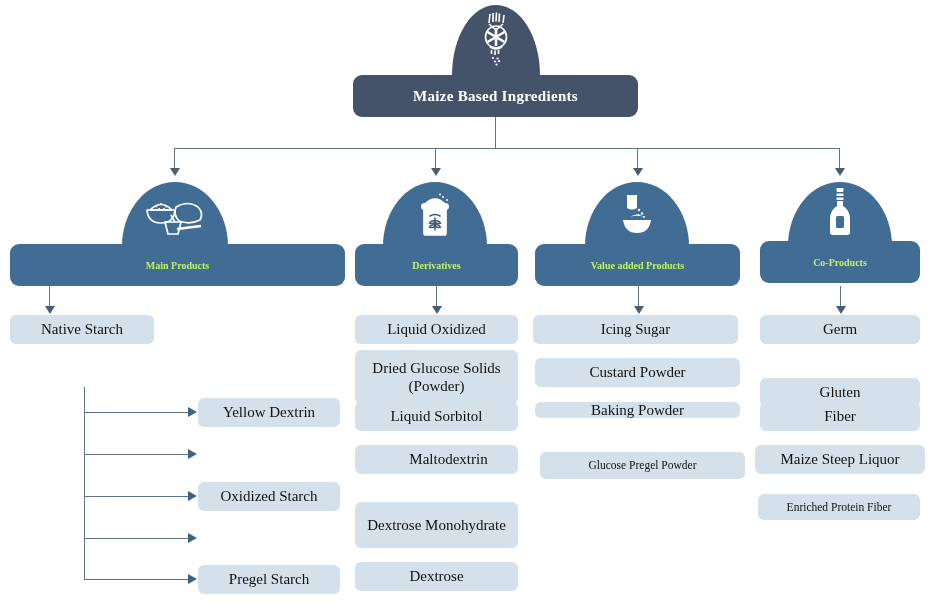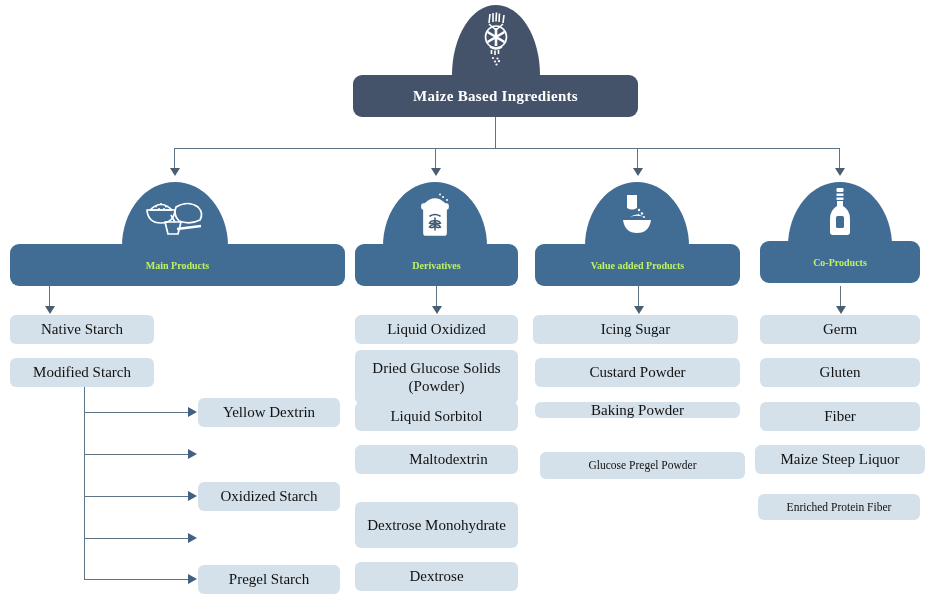--- a/index.html
+++ b/index.html
@@ -182,23 +182,20 @@
   <div class="cat-bar" style="left:10px; top:244px; width:335px; height:42px;">
     <span>Main Products</span>
   </div>
 
   <div class="line-v" style="left:49px; top:286px; height:22px;"></div>
   <div class="arrow-down" style="left:45px; top:306px;"></div>
 
   <div class="leaf" style="left:10px; top:315px; width:144px; height:29px;">
     <span>Native Starch</span>
   </div>
-  <div class="leaf" style="left:10px; top:358px; width:144px; height:29px;">
-    <span>Modified Starch</span>
-  </div>
 
   <div class="line-v" style="left:84px; top:387px; height:192px;"></div>
 
   <div class="line-h" style="left:84px; top:412px; width:104px;"></div>
   <div class="arrow-right" style="left:188px; top:407px;"></div>
   <div class="leaf" style="left:198px; top:398px; width:142px; height:29px;">
     <span>Yellow Dextrin</span>
   </div>
 
   <div class="line-h" style="left:84px; top:454px; width:104px;"></div>
@@ -320,21 +317,21 @@
   <div class="cat-bar" style="left:760px; top:241px; width:160px; height:42px;">
     <span>Co-Products</span>
   </div>
 
   <div class="line-v" style="left:840px; top:286px; height:22px;"></div>
   <div class="arrow-down" style="left:836px; top:306px;"></div>
 
   <div class="leaf" style="left:760px; top:315px; width:160px; height:29px;">
     <span>Germ</span>
   </div>
-  <div class="leaf" style="left:760px; top:358px; width:160px; height:29px;">
+  <div class="leaf" style="left:760px; top:378px; width:160px; height:29px;">
     <span>Gluten</span>
   </div>
   <div class="leaf" style="left:760px; top:402px; width:160px; height:29px;">
     <span>Fiber</span>
   </div>
   <div class="leaf" style="left:755px; top:445px; width:170px; height:29px;">
     <span>Maize Steep Liquor</span>
   </div>
   <div class="leaf small" style="left:758px; top:494px; width:162px; height:26px;">
     <span>Enriched Protein Fiber</span>

